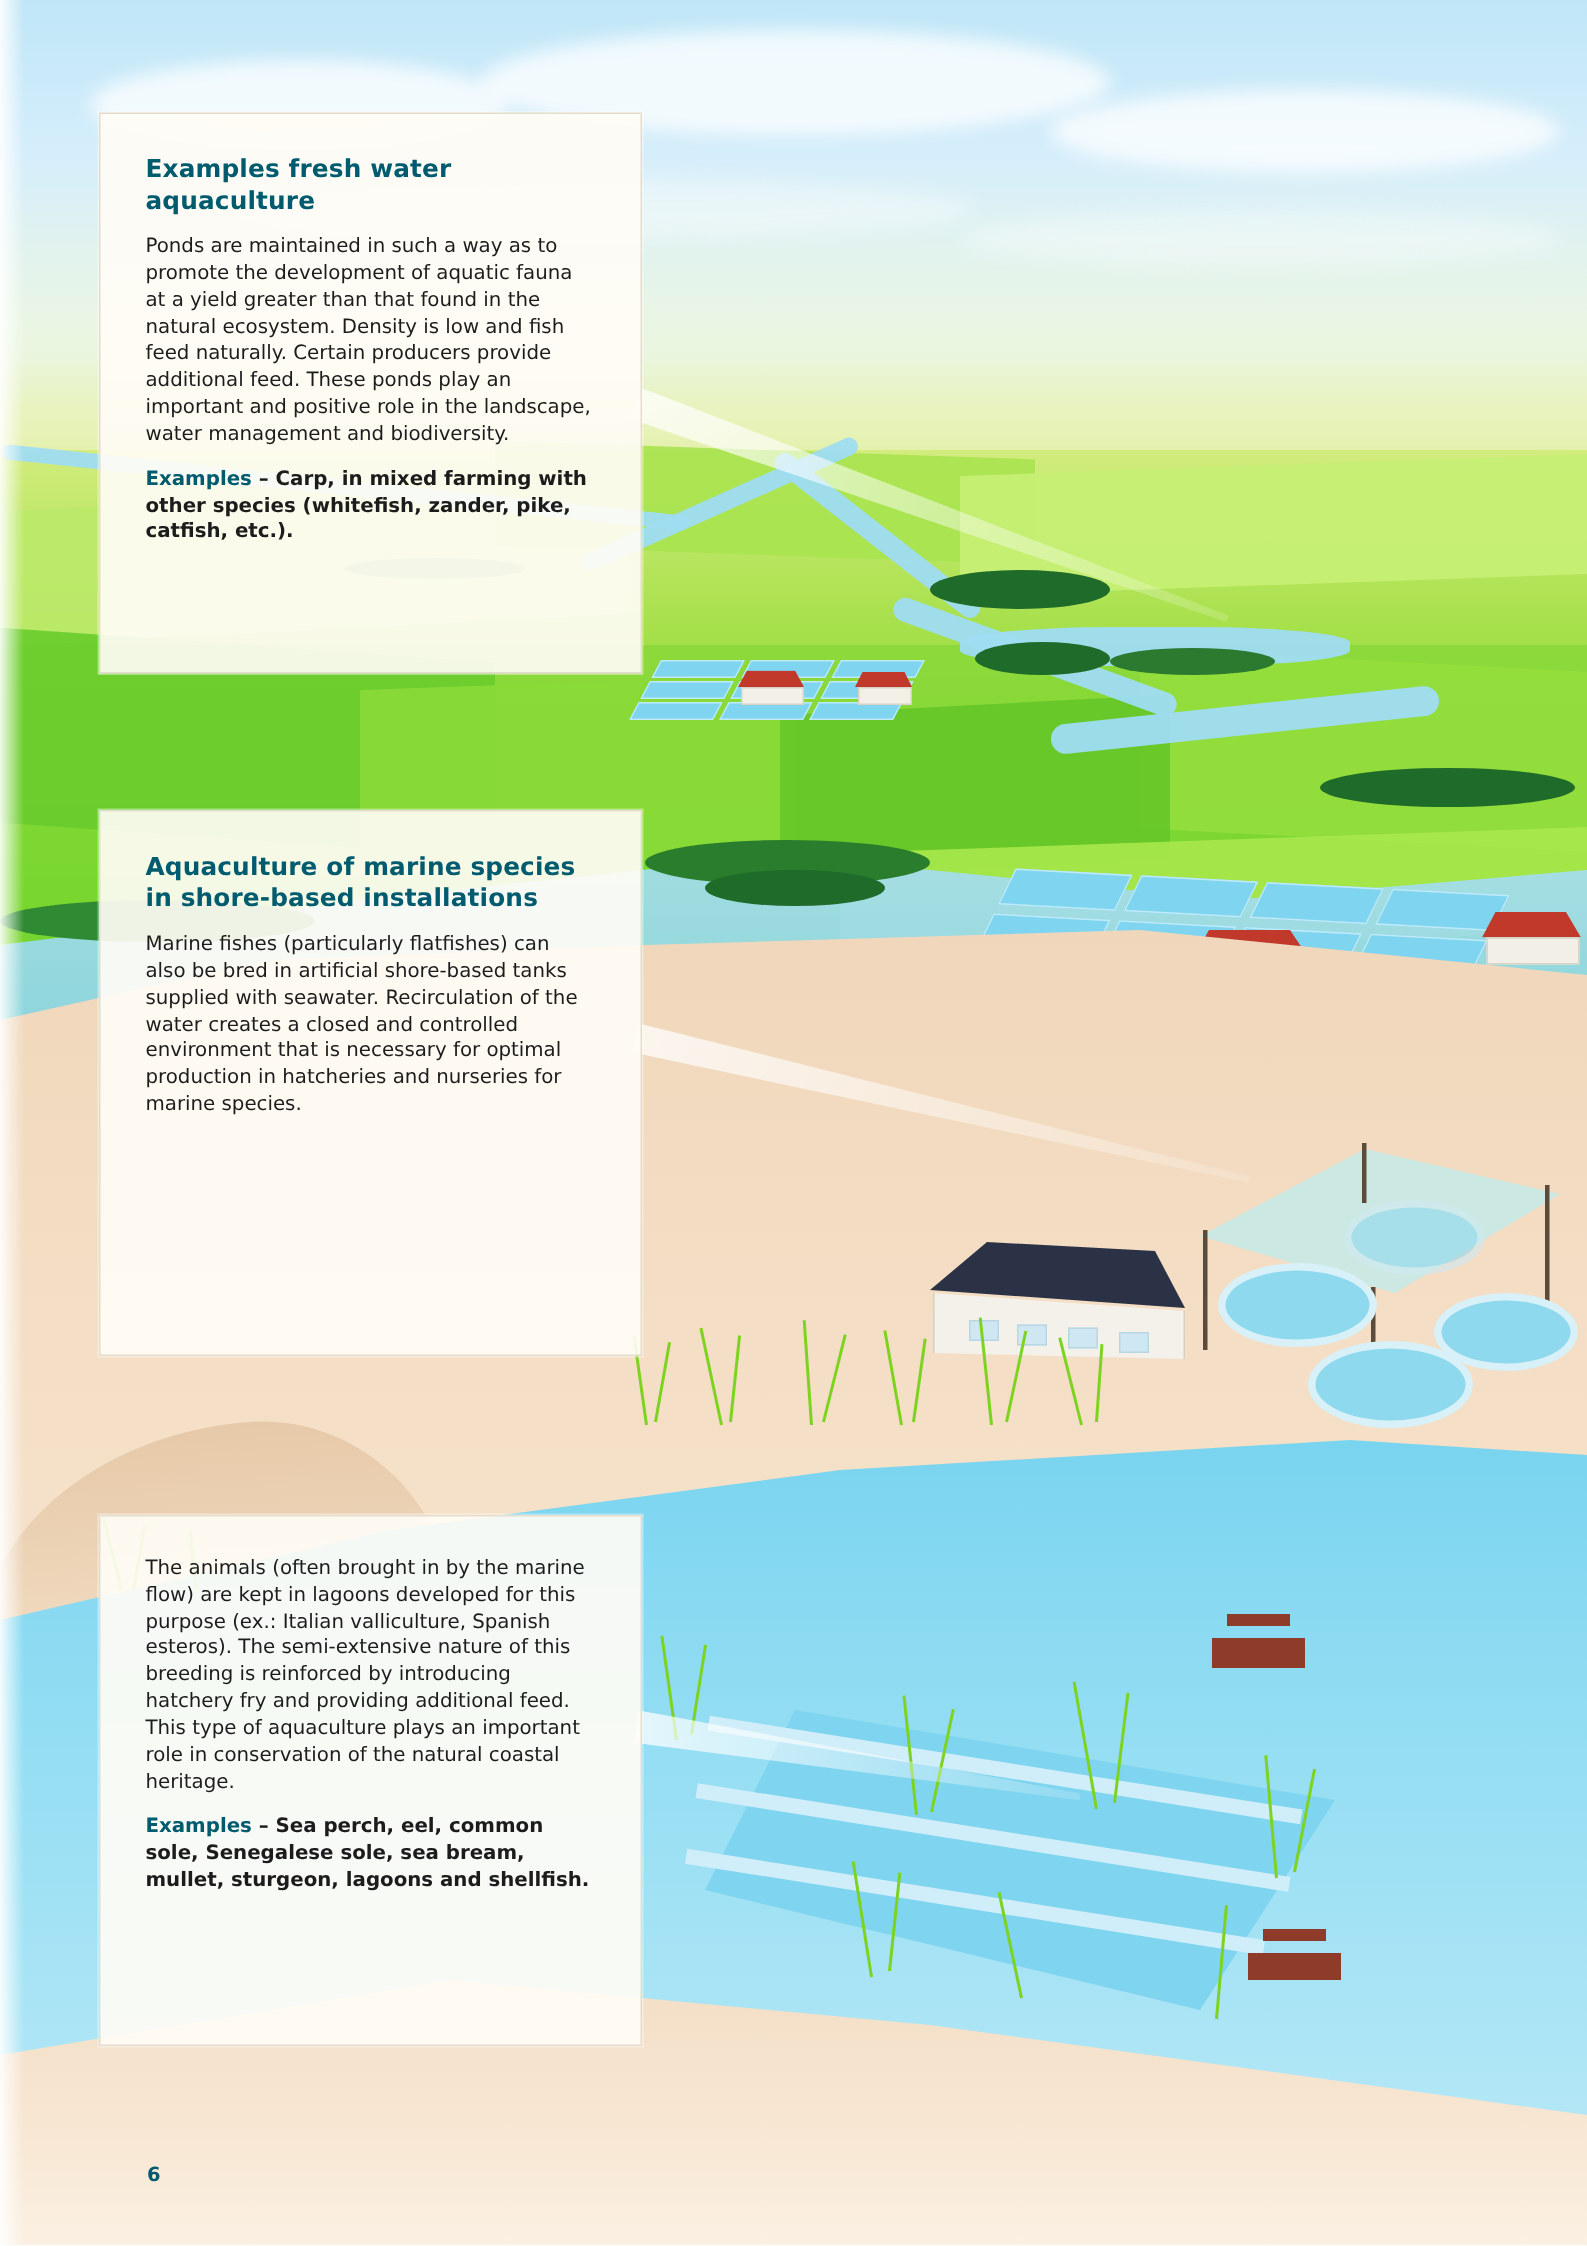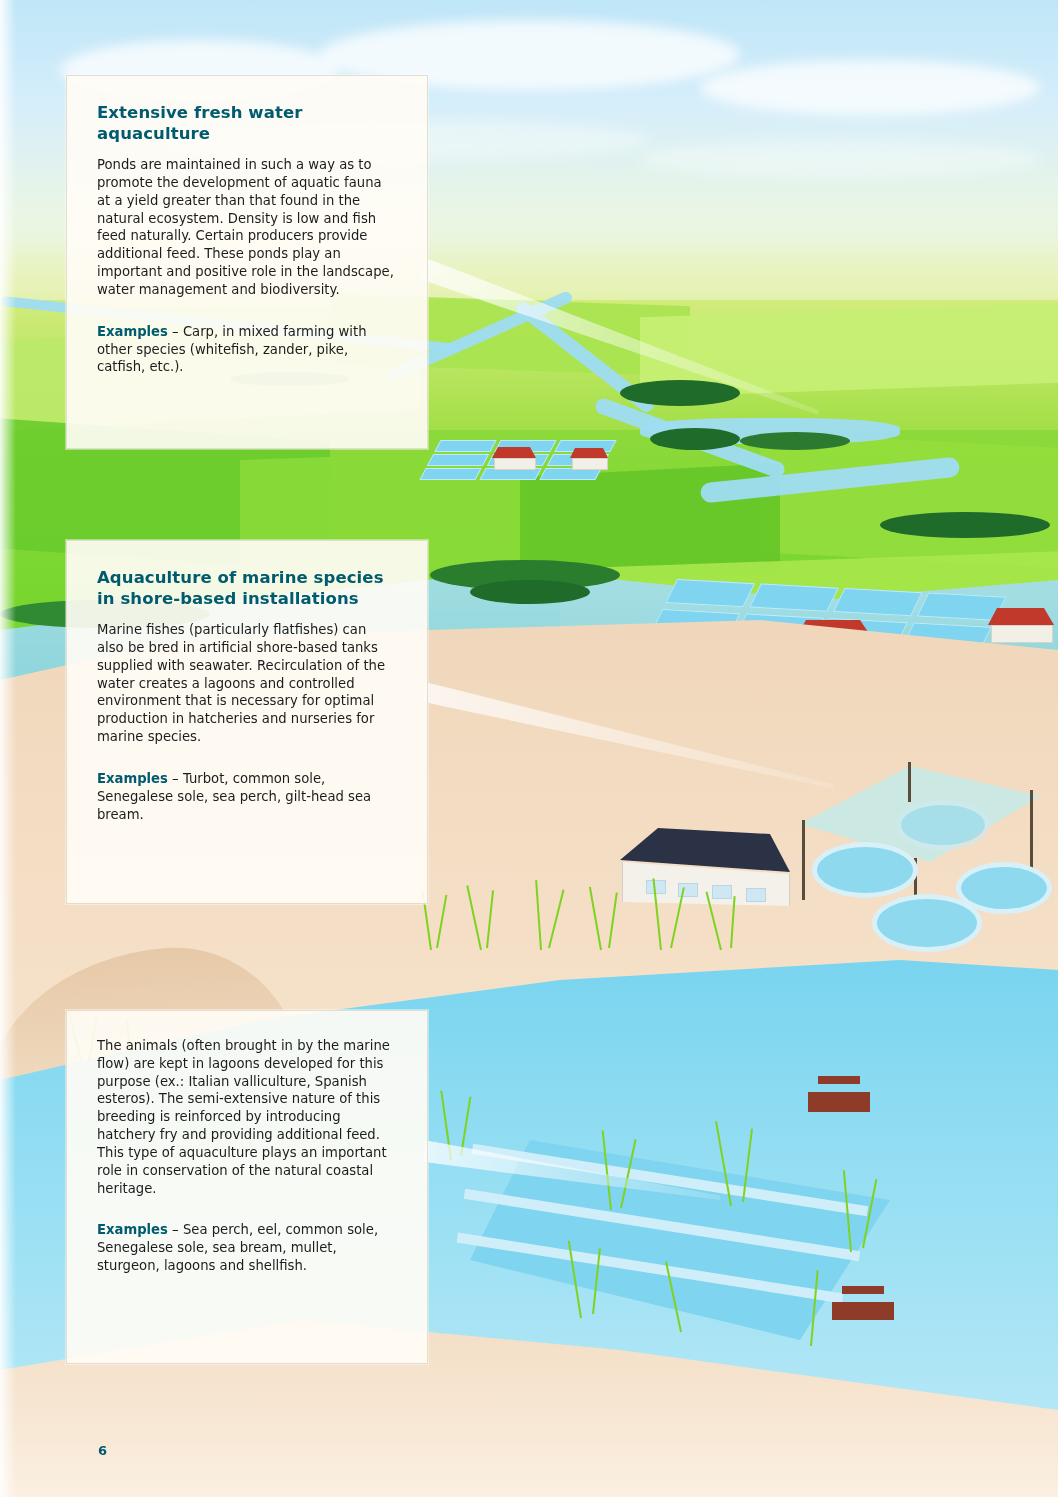--- a/index.html
+++ b/index.html
@@ -111,21 +111,21 @@
     color:#005b6e;
     font-weight:bold;
     letter-spacing:.1px;
   }
   .callout p{
     margin:0 0 10px 0;
     font-size:13.2px;
     line-height:1.35;
     color:#1c1c1c;
   }
-  .callout p.examples{margin-top:24px;}
+  .callout p.examples{margin-top:12px;font-weight:bold;}
   .callout .examples b{color:#005b6e;}
 
   .leader{
     position:absolute;
     background:linear-gradient(to right,rgba(255,255,255,.75),rgba(255,255,255,.15));
     transform-origin:left center;
     pointer-events:none;
   }
 
   .pagenum{
@@ -298,31 +298,30 @@
     <div class="grass-tuft" style="left:28px;top:16px;height:44px;transform:rotate(10deg);"></div>
     <div class="grass-tuft" style="left:70px;top:20px;height:40px;transform:rotate(-6deg);"></div>
   </div>
 
   <div class="leader" style="left:424px;top:258px;width:420px;height:22px;transform:rotate(20deg);clip-path:polygon(0 0,100% 40%,100% 60%,0 100%);"></div>
   <div class="leader" style="left:424px;top:682px;width:420px;height:20px;transform:rotate(13deg);clip-path:polygon(0 0,100% 40%,100% 60%,0 100%);"></div>
   <div class="leader" style="left:424px;top:1140px;width:300px;height:22px;transform:rotate(9deg);clip-path:polygon(0 0,100% 40%,100% 60%,0 100%);"></div>
 
   <div class="callout" style="left:66px;top:75px;width:360px;height:372px;">
     <div class="inner">
-      <h2>Extensive fresh water aquaculture</h2>
+      <h2>Examples fresh water aquaculture</h2>
       <p>Ponds are maintained in such a way as to promote the development of aquatic fauna at a yield greater than that found in the natural ecosystem. Density is low and fish feed naturally. Certain producers provide additional feed. These ponds play an important and positive role in the landscape, water management and biodiversity.</p>
       <p class="examples"><b>Examples</b><span> – Carp, in mixed farming with other species (whitefish, zander, pike, catfish, etc.).</span></p>
     </div>
   </div>
 
   <div class="callout" style="left:66px;top:540px;width:360px;height:362px;">
     <div class="inner">
       <h2>Aquaculture of marine species in shore-based installations</h2>
-      <p>Marine fishes (particularly flatfishes) can also be bred in artificial shore-based tanks supplied with seawater. Recirculation of the water creates a lagoons and controlled environment that is necessary for optimal production in hatcheries and nurseries for marine species.</p>
-      <p class="examples"><b>Examples</b><span> – Turbot, common sole, Senegalese sole, sea perch, gilt-head sea bream.</span></p>
+      <p>Marine fishes (particularly flatfishes) can also be bred in artificial shore-based tanks supplied with seawater. Recirculation of the water creates a closed and controlled environment that is necessary for optimal production in hatcheries and nurseries for marine species.</p>
     </div>
   </div>
 
   <div class="callout" style="left:66px;top:1010px;width:360px;height:352px;">
     <div class="inner">
       <p>The animals (often brought in by the marine flow) are kept in lagoons developed for this purpose (ex.: Italian valliculture, Spanish esteros). The semi-extensive nature of this breeding is reinforced by introducing hatchery fry and providing additional feed. This type of aquaculture plays an important role in conservation of the natural coastal heritage.</p>
       <p class="examples"><b>Examples</b><span> – Sea perch, eel, common sole, Senegalese sole, sea bream, mullet, sturgeon, lagoons and shellfish.</span></p>
     </div>
   </div>
 

